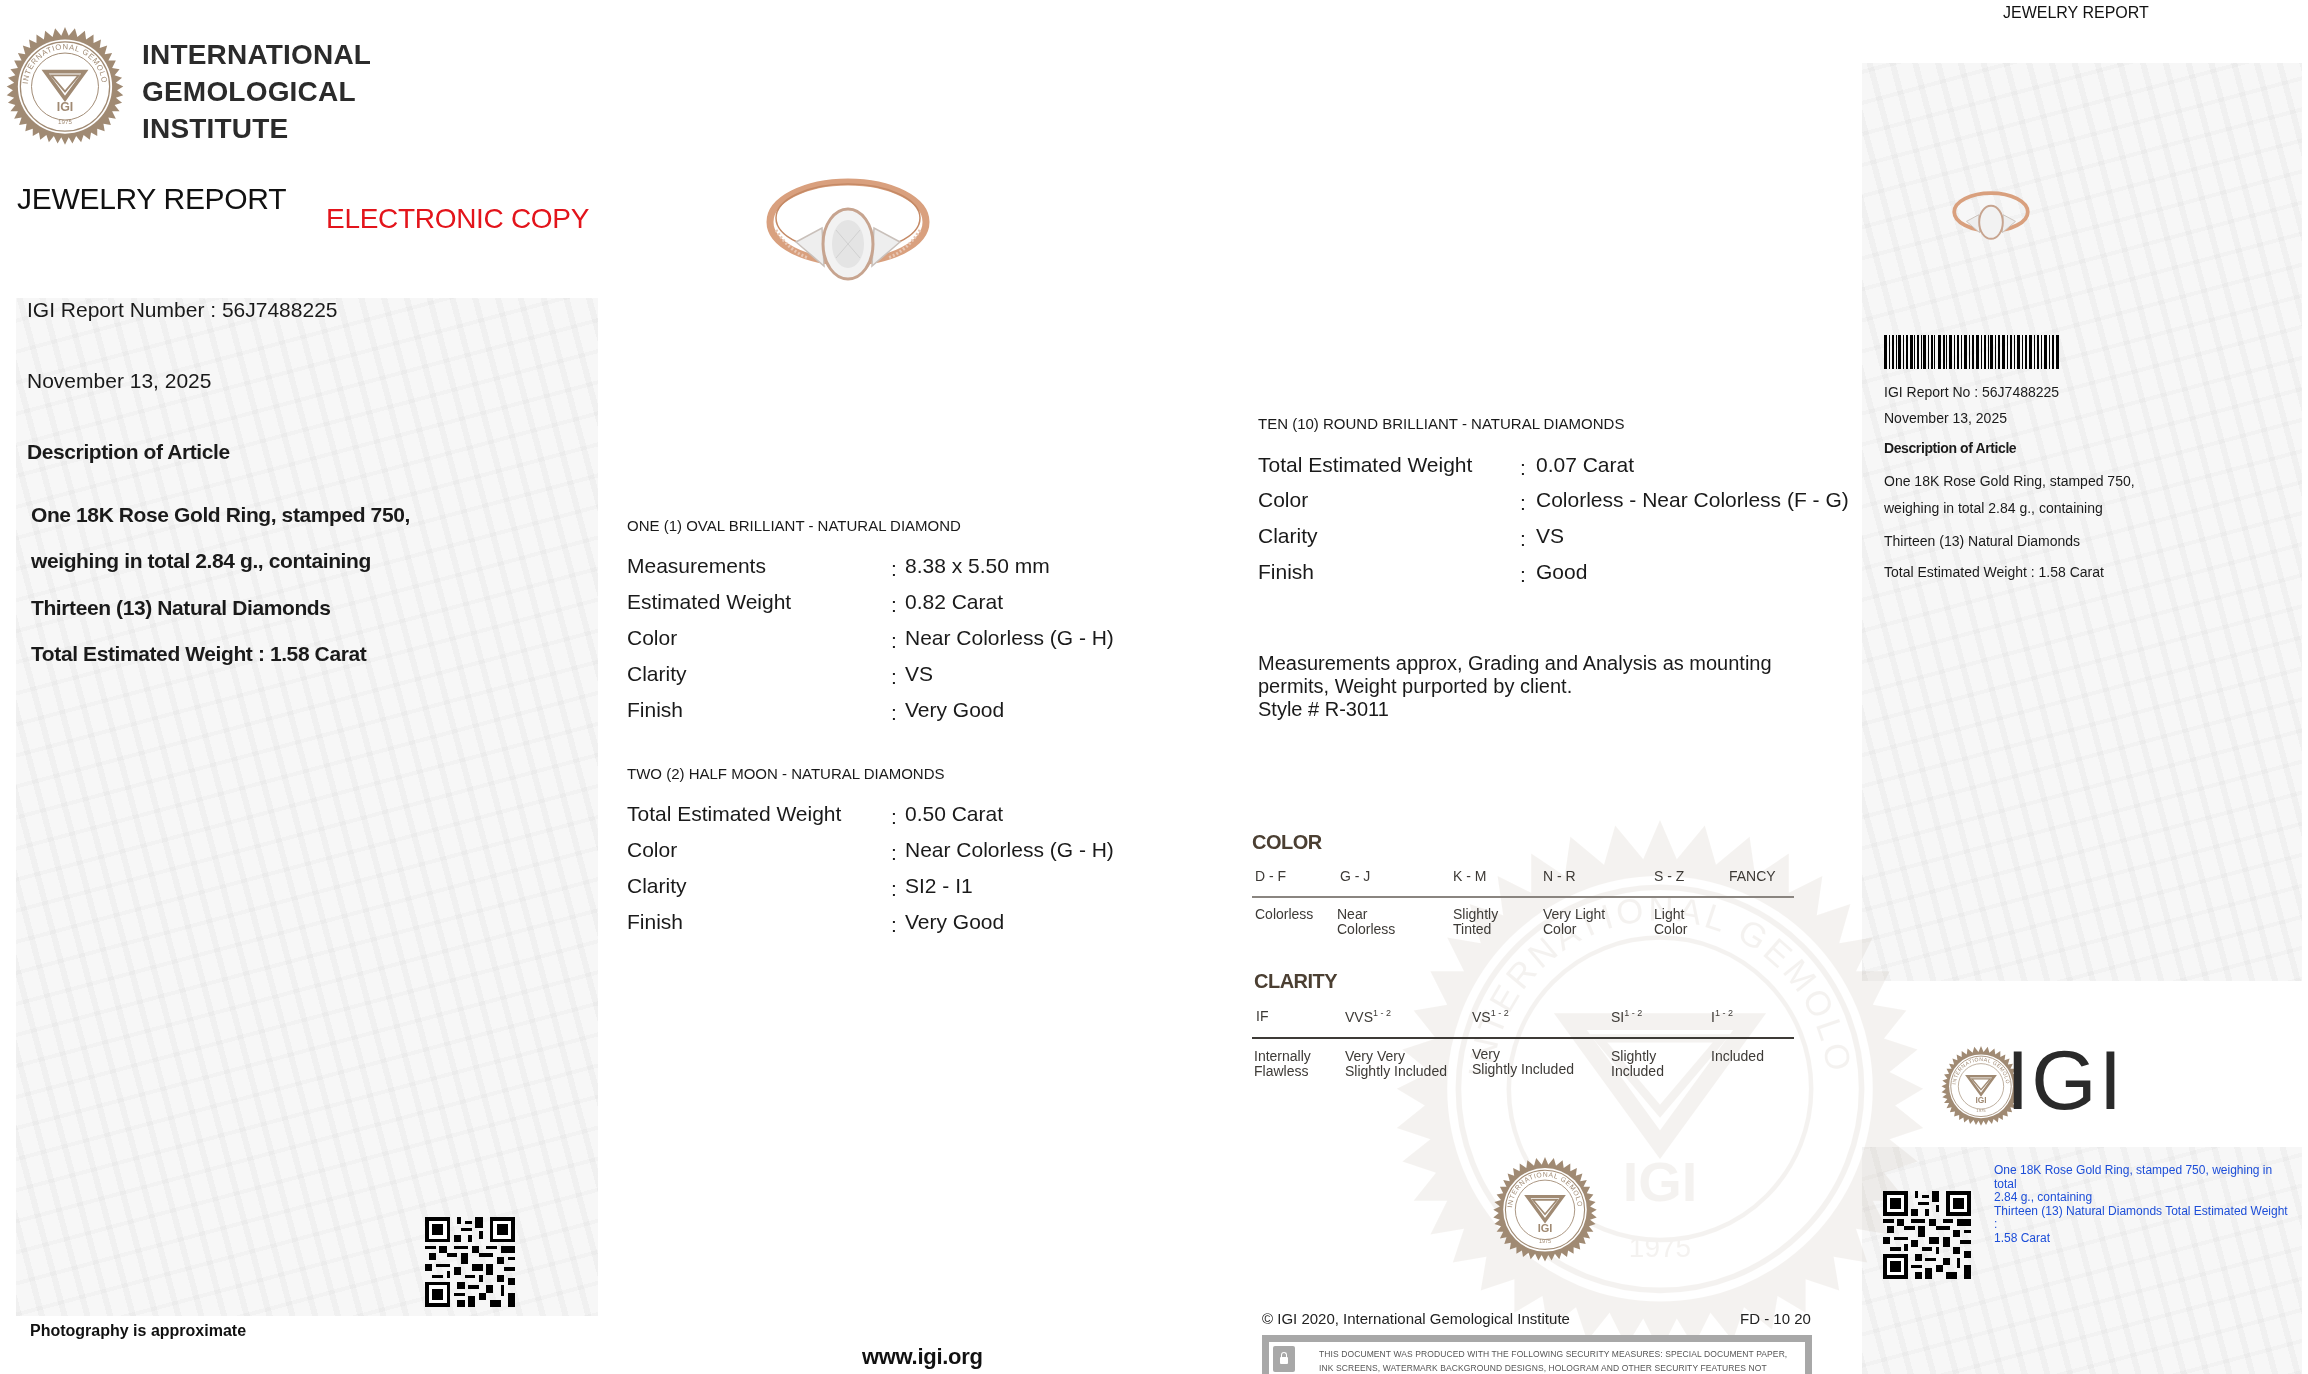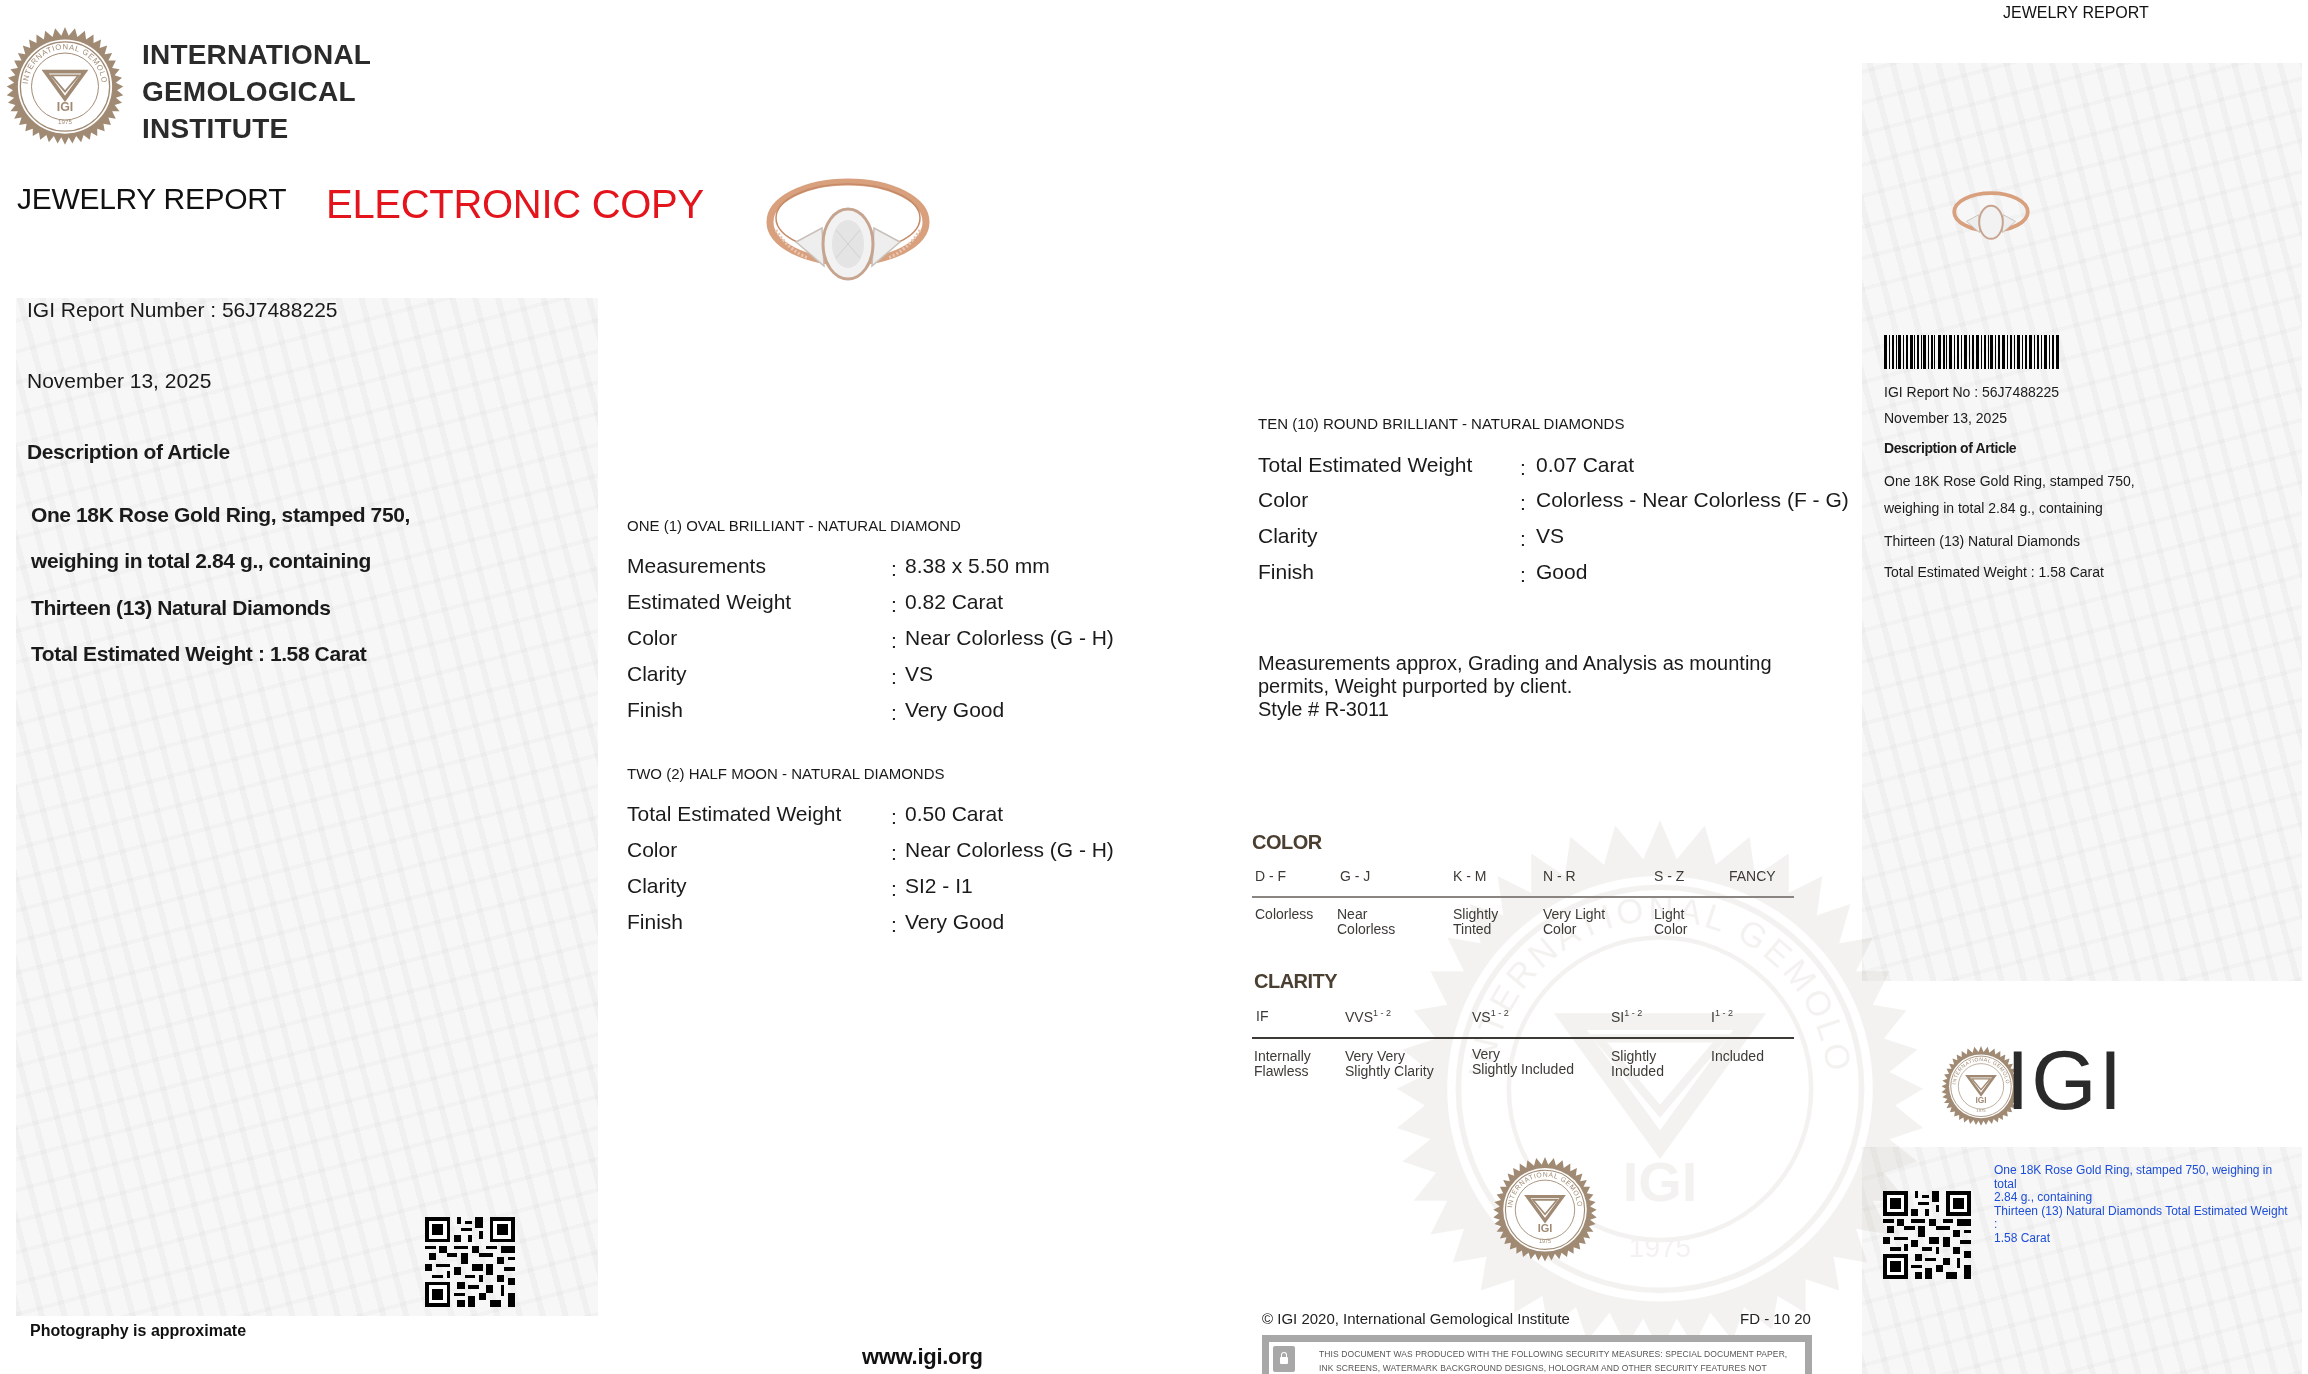--- a/index.html
+++ b/index.html
@@ -9,21 +9,21 @@
   .wm {
     position:absolute;
     background-color:#f7f7f7;
     background-image:
       repeating-linear-gradient(75deg, rgba(0,0,0,0.028) 0 6px, transparent 6px 22px),
       repeating-linear-gradient(-15deg, rgba(0,0,0,0.02) 0 4px, transparent 4px 30px);
   }
   .seal { position:absolute; }
   .hdr-inst { font-weight:bold; font-size:28px; line-height:37px; color:#2b2b2b; letter-spacing:0.2px; }
   .title-jr { font-size:30px; color:#111; letter-spacing:-0.3px; }
-  .title-ec { font-size:40px; color:#e3141b; letter-spacing:-0.3px; }
+  .title-ec { font-size:28px; color:#e3141b; letter-spacing:-0.3px;margin-top:21px; }
   .t21 { font-size:21px; color:#1a1a1a; }
   .t21b { font-size:21px; font-weight:bold; color:#1a1a1a; letter-spacing:-0.4px; }
   .spec-title { font-size:15px; color:#1a1a1a; }
   .spec-row { position:absolute; font-size:21px; color:#1a1a1a; height:28px; }
   .spec-row .lbl { position:absolute; left:0; top:0; white-space:nowrap; }
   .spec-row .col { position:absolute; top:3px; }
   .spec-row .val { position:absolute; top:0; white-space:nowrap; }
   .note { font-size:20px; line-height:23px; color:#1a1a1a;margin-top:12px; }
   .sect-hd { font-size:20px; font-weight:bold; color:#4b3f32; letter-spacing:-0.5px; }
   .scale-hd { position:absolute; font-size:14px; color:#3d3a36; white-space:nowrap; }
@@ -254,21 +254,21 @@
 <div class="abs sect-hd" style="left:1254px; top:970px;">CLARITY</div>
 <div class="scale-hd" style="left:1256px; top:1008px;"><span>IF</span></div>
 <div class="scale-hd" style="left:1345px; top:1008px;"><span>VVS</span><sup>1 - 2</sup></div>
 <div class="scale-hd" style="left:1472px; top:1008px;"><span>VS</span><sup>1 - 2</sup></div>
 <div class="scale-hd" style="left:1611px; top:1008px;"><span>SI</span><sup>1 - 2</sup></div>
 <div class="scale-hd" style="left:1711px; top:1008px;"><span>I</span><sup>1 - 2</sup></div>
 <div class="abs" style="left:1252px; top:1037px; width:542px; height:2px; background:#3d3a36;"></div>
 <div class="scale-ds" style="left:1254px; top:1049px;">Internally
 Flawless</div>
 <div class="scale-ds" style="left:1345px; top:1049px;">Very Very
-Slightly Clarity</div>
+Slightly Included</div>
 <div class="scale-ds" style="left:1472px; top:1047px;">Very
 Slightly Included</div>
 <div class="scale-ds" style="left:1611px; top:1049px;">Slightly
 Included</div>
 <div class="scale-ds" style="left:1711px; top:1049px;">Included</div>
 
 <svg class="seal" style="left:1490px; top:1157px; width:110px; height:110px;">
     <use href="#igi-seal"></use>
   </svg>
 <div class="abs" style="left:1262px; top:1310px; font-size:15px; color:#222;">© IGI 2020, International Gemological Institute</div>

